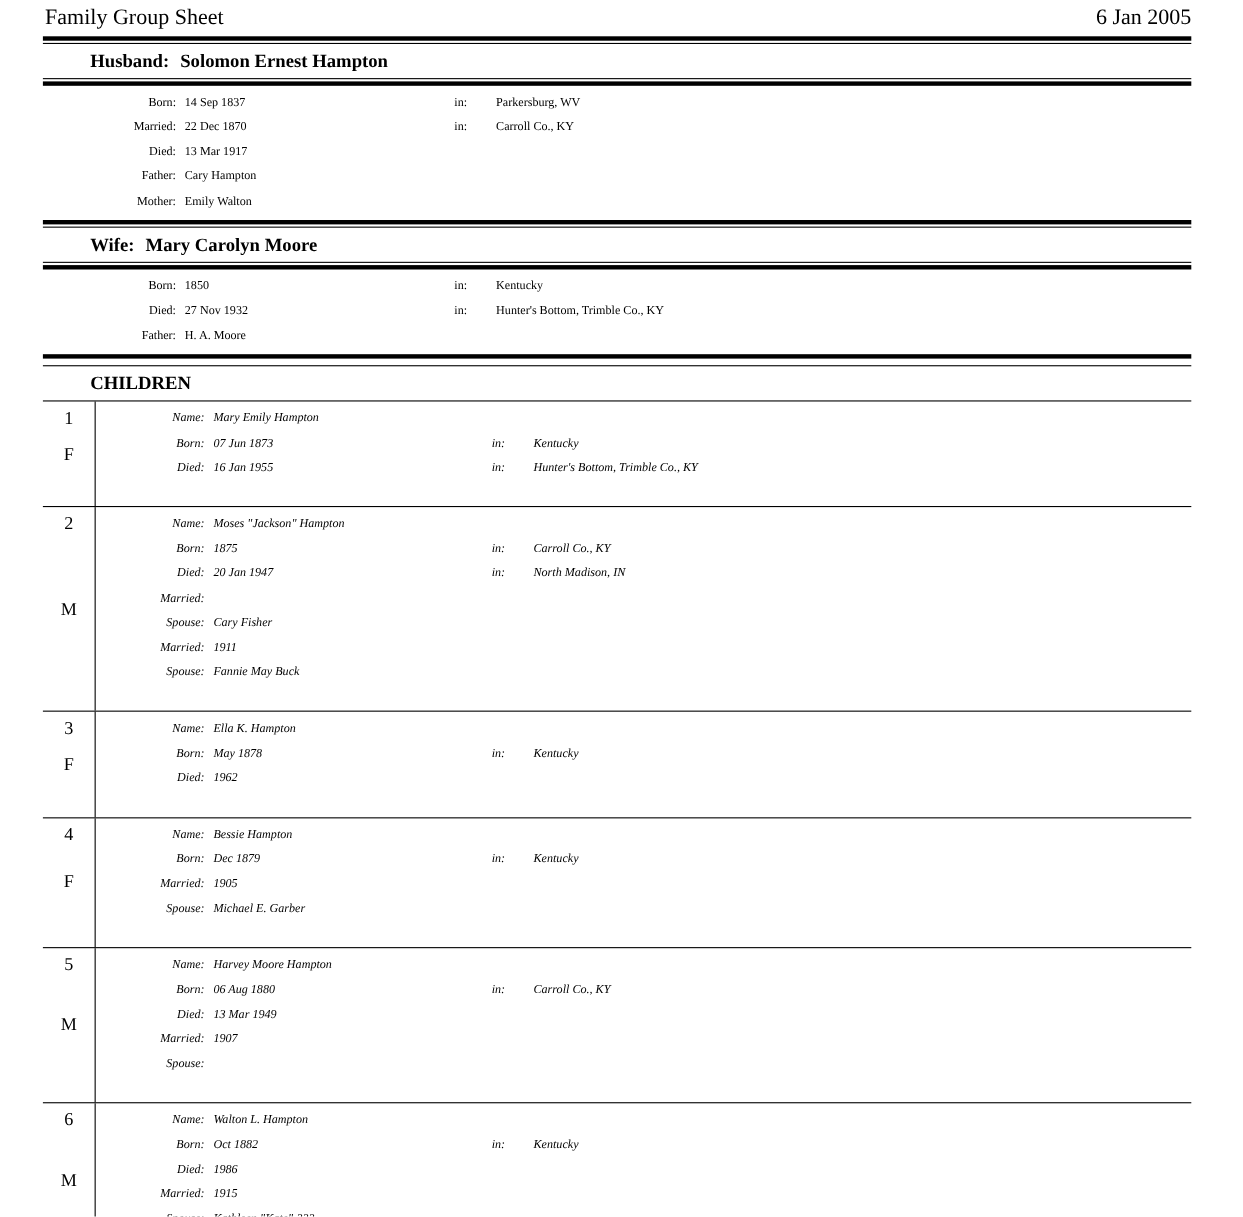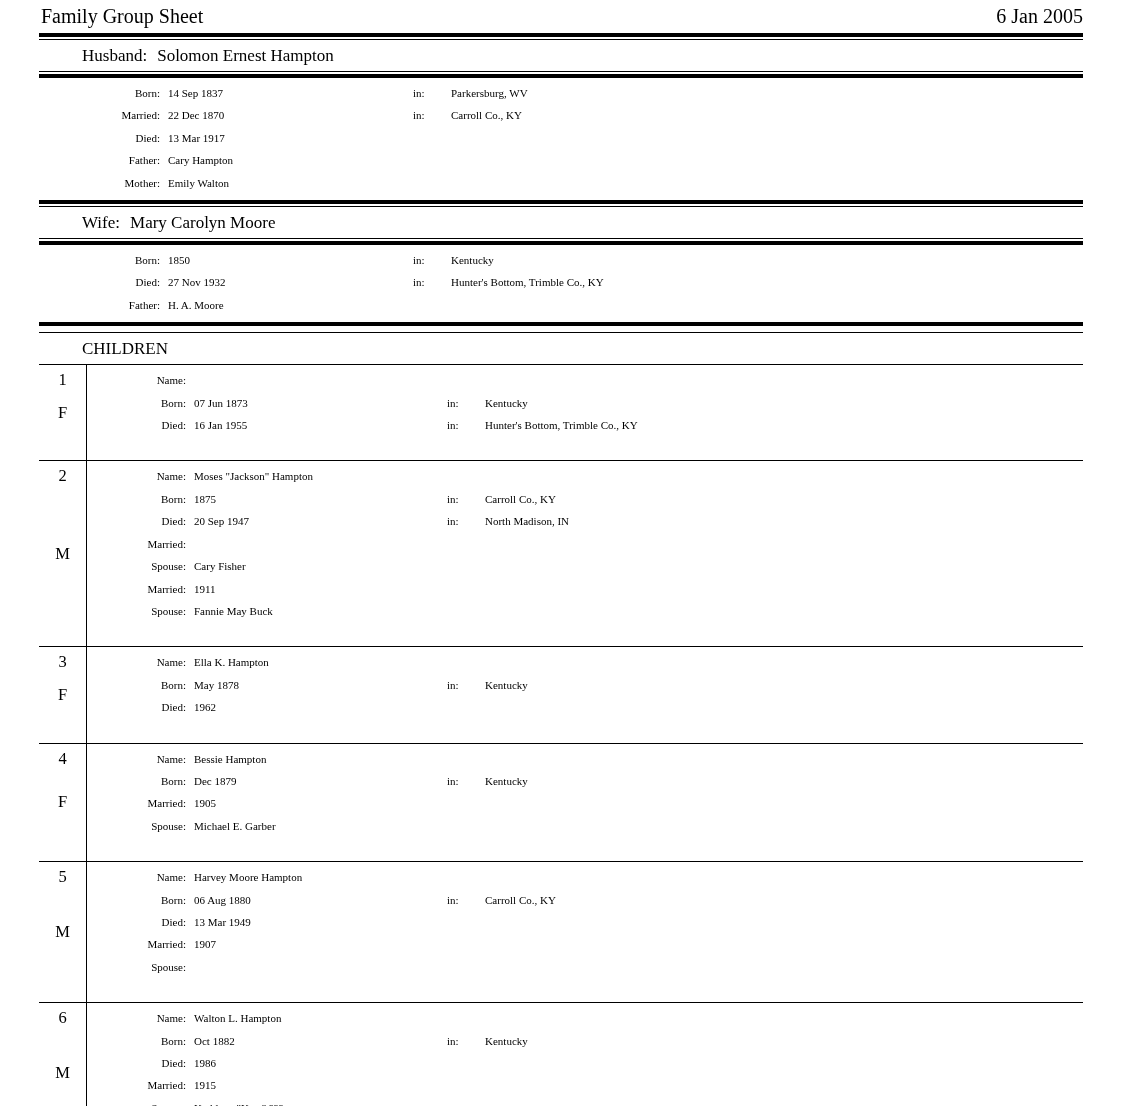--- a/index.html
+++ b/index.html
@@ -30,21 +30,21 @@
   
   .rule { background: #000; border: 0; margin: 0; }
   .rule.thick { height: 4px; }
   .rule.thin  { height: 1px; }
   .gap2 { margin-top: 2px; }
   .gap6 { margin-top: 6px; }
   
   .section-band {
     padding: 6px 0 5px 43px;
     font-size: 17px;
-    font-weight: normal;
+    font-weight: bold;
   }
   .band-label { margin-right: 10px; }
   
   .facts { font-size: 11px; }
   .fact-line {
     display: grid;
     line-height: 22.4px;
   }
   .parent-facts { padding: 4px 0 6px; }
   .parent-facts .fact-line {
@@ -77,20 +77,21 @@
   .child-sex {
     position: absolute;
     left: 0; right: 0;
     top: 50%;
     transform: translateY(-50%);
     line-height: 22.4px;
   }
   .child-facts {
     flex: 1 1 auto;
     padding: 4px 0 24px;
+    font-style: italic;
   }
 </style>
 </head>
 <body>
 
 <div class="page">
 
   <div class="page-header">
     <span>Family Group Sheet</span>
     <span>6 Jan 2005</span>
@@ -179,20 +180,21 @@
 
   <div class="children-table">
       <div class="child-row">
         <div class="child-num-cell">
           <div class="child-number">1</div>
           <div class="child-sex">F</div>
         </div>
         <div class="facts child-facts">
           <div class="fact-line">
             <span class="fact-label">Name:</span>
+            <span class="fact-value">Mary Emily Hampton</span>
             <span class="in-label"></span>
             <span class="in-value"></span>
           </div>
           <div class="fact-line">
             <span class="fact-label">Born:</span>
             <span class="fact-value">07 Jun 1873</span>
             <span class="in-label">in:</span>
             <span class="in-value">Kentucky</span>
           </div>
           <div class="fact-line">
@@ -216,21 +218,21 @@
             <span class="in-value"></span>
           </div>
           <div class="fact-line">
             <span class="fact-label">Born:</span>
             <span class="fact-value">1875</span>
             <span class="in-label">in:</span>
             <span class="in-value">Carroll Co., KY</span>
           </div>
           <div class="fact-line">
             <span class="fact-label">Died:</span>
-            <span class="fact-value">20 Sep 1947</span>
+            <span class="fact-value">20 Jan 1947</span>
             <span class="in-label">in:</span>
             <span class="in-value">North Madison, IN</span>
           </div>
           <div class="fact-line">
             <span class="fact-label">Married:</span>
             <span class="fact-value"></span>
             <span class="in-label"></span>
             <span class="in-value"></span>
           </div>
           <div class="fact-line">

